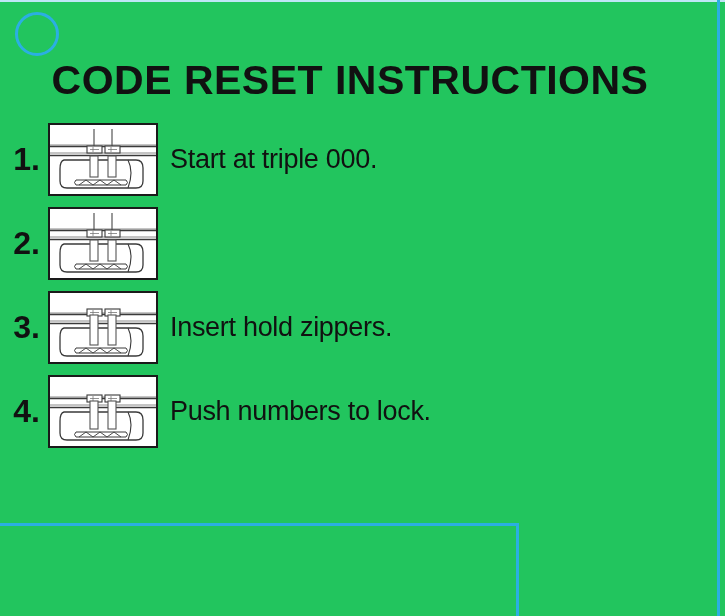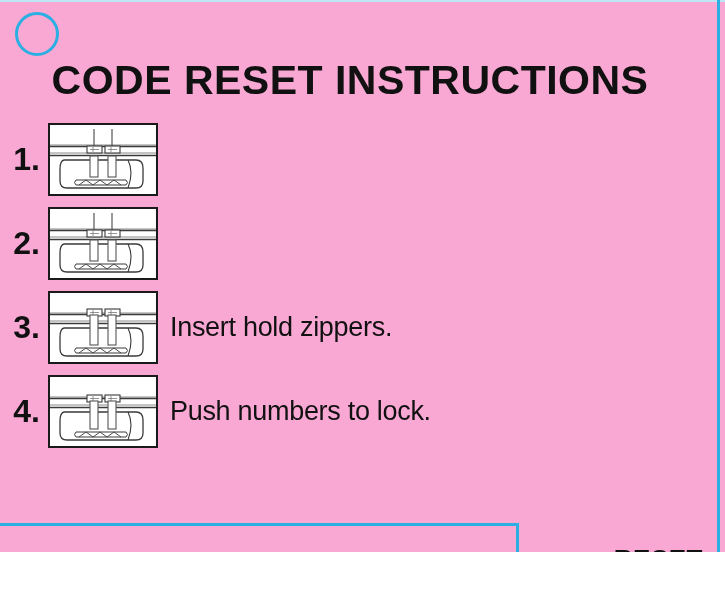--- a/index.html
+++ b/index.html
@@ -6,22 +6,22 @@
     margin: 0;
     padding: 0;
     background: #ffffff;
   }
   body {
     font-family: "Liberation Sans", sans-serif;
   }
   .page {
     position: relative;
     width: 725px;
-    height: 552px;
-    background: #f9a8d4;
+    height: 616px;
+    background: #22c55e;
     overflow: hidden;
   }
 
   
   .edge-top {
     position: absolute;
     left: 0; top: 0;
     width: 725px; height: 2px;
     background: #bfe6f6;
   }
@@ -169,20 +169,23 @@
           <g fill="#ffffff" stroke="#555" stroke-width="1.1">
             <rect x="40" y="31" width="8" height="21"></rect>
             <rect x="58" y="31" width="8" height="21"></rect>
           </g>
           <path d="M26 55 L76 55 Q79 57.5 76 60 L26 60 Q23 57.5 26 55 Z" fill="#ffffff" stroke="#3a3a3a" stroke-width="1"></path>
           <g fill="none" stroke="#3a3a3a" stroke-width="0.9">
             <path d="M29 60 L36 55 L43 60 L50 55 L57 60 L64 55 L71 60"></path>
           </g>
         </svg>
       </div>
+      <div class="step-text">
+        <span class="line">Start at triple 000.</span>
+      </div>
     </div>
 
     <div class="step">
       <div class="step-num">2.</div>
       <div class="step-figure">
         <svg viewBox="0 0 106 69" xmlns="http://www.w3.org/2000/svg">
           <g fill="none" stroke="#8a8a8a" stroke-width="1">
             <line x1="0" y1="20" x2="106" y2="20"></line>
             <line x1="0" y1="28" x2="106" y2="28"></line>
           </g>
@@ -295,16 +298,15 @@
         <span class="line">Push numbers to lock.</span>
       </div>
     </div>
 
   </div>
 
   <div class="footer-rule"></div>
   <div class="footer-rule-down"></div>
 
   <div class="logo">
-    <span class="logo-line">RESET</span>
   </div>
 
 </div>
 
 </body></html>

